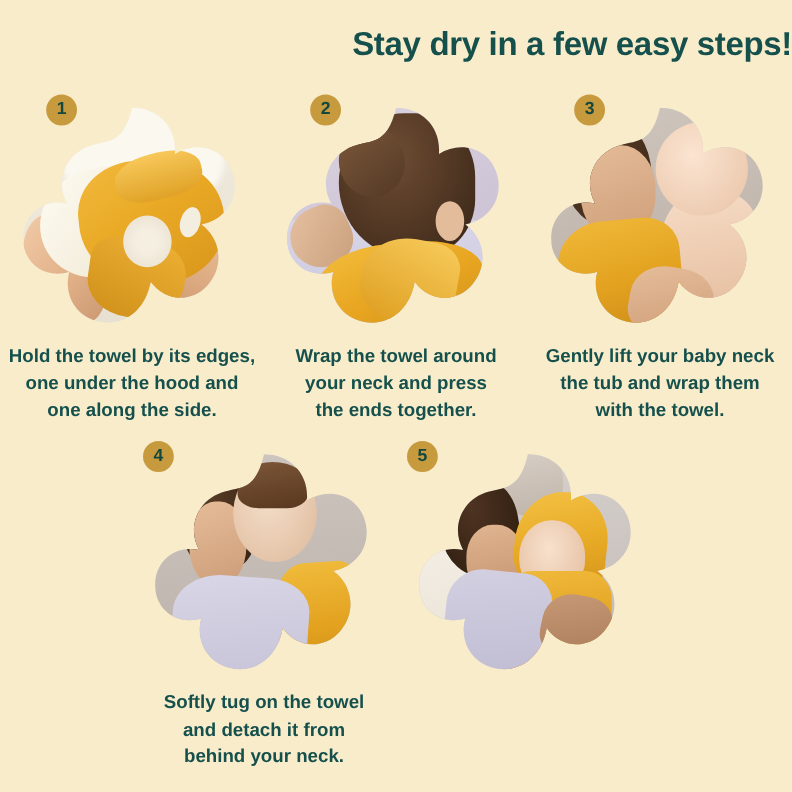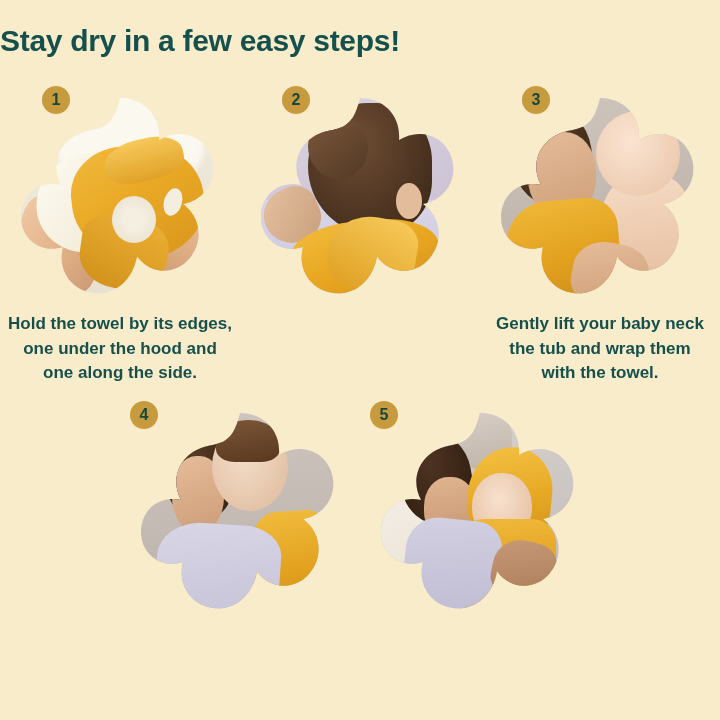--- a/index.html
+++ b/index.html
@@ -23,21 +23,21 @@
     height: 720px;
     background: #F8ECCB;
   }
 
   
   .title {
     position: absolute;
     top: 24px;
     left: 0;
     width: 720px;
-    text-align: left;
+    text-align: right;
     font-size: 30px;
     font-weight: bold;
     letter-spacing: -0.3px;
     color: #16504C;
     font-family: "Liberation Sans", sans-serif;
   }
 
   
   .row {
     position: absolute;
@@ -305,20 +305,23 @@
               <div class="layer s2-neck"></div>
               <div class="layer s2-hair"></div>
               <div class="layer s2-bun"></div>
               <div class="layer s2-ear"></div>
               <div class="layer s2-towel"></div>
               <div class="layer s2-towel2"></div>
             </div>
           </foreignObject>
         </svg>
       </div>
+      <div class="caption">Wrap the towel around
+your neck and press
+the ends together.</div>
     </div>
 
     <div class="step">
       <div class="badge">3</div>
       <div class="flower-wrap">
         <svg class="flower-clip" viewBox="0 0 200 212" xmlns="http://www.w3.org/2000/svg">
           <defs>
             <clipPath id="flowerClip3">
               <path d="M100 8 C124 8 141 26 139 50 C158 38 183 44 191 66 C199 88 186 110 163 114
                        C181 127 184 152 169 169 C154 186 129 184 117 166 C113 190 95 206 73 203
@@ -366,20 +369,23 @@
               <div class="layer s4-hairM"></div>
               <div class="layer s4-faceM"></div>
               <div class="layer s4-babyH"></div>
               <div class="layer s4-babyHair"></div>
               <div class="layer s4-towel"></div>
               <div class="layer s4-sleeve"></div>
             </div>
           </foreignObject>
         </svg>
       </div>
+      <div class="caption">Softly tug on the towel
+and detach it from
+behind your neck.</div>
     </div>
 
     <div class="step">
       <div class="badge">5</div>
       <div class="flower-wrap">
         <svg class="flower-clip" viewBox="0 0 200 212" xmlns="http://www.w3.org/2000/svg">
           <defs>
             <clipPath id="flowerClip5">
               <path d="M100 8 C124 8 141 26 139 50 C158 38 183 44 191 66 C199 88 186 110 163 114
                        C181 127 184 152 169 169 C154 186 129 184 117 166 C113 190 95 206 73 203

